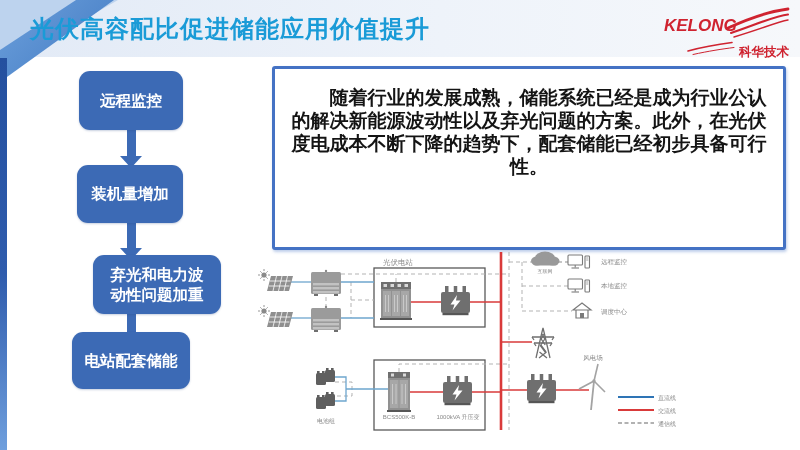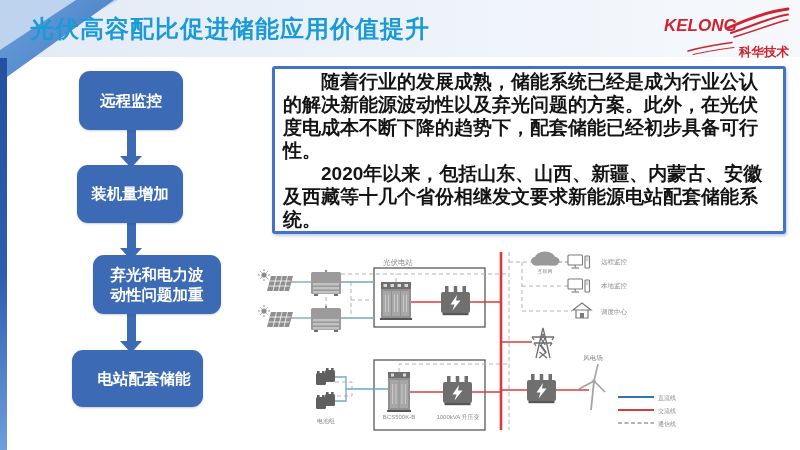--- a/index.html
+++ b/index.html
@@ -21,33 +21,33 @@
   .logo{position:absolute;left:662px;top:6px;width:132px;height:52px;}
 
   
   .fbox{position:absolute;background:#3c6ab5;border-radius:11px;color:#ffffff;
     font-weight:bold;font-size:15.5px;display:flex;align-items:center;justify-content:center;
     text-align:center;line-height:1.25;white-space:pre-line;z-index:2;
     box-shadow:0 1px 2px rgba(40,70,130,0.25);}
   .b1{left:79px;top:71px;width:104px;height:59px;}
   .b2{left:77px;top:165px;width:106px;height:58px;}
   .b3{left:67px;top:255px;width:128px;height:59px;margin-left:26px;}
-  .b4{left:72px;top:350px;width:118px;height:57px;padding-left:13px;}
+  .b4{left:72px;top:332px;width:118px;height:57px;}
   .arrow{position:absolute;width:22px;display:flex;flex-direction:column;align-items:center;z-index:1;}
   .arrow .stem{width:9px;flex:1;background:#3c6ab5;}
   .arrow .head{width:0;height:0;border-left:11px solid transparent;border-right:11px solid transparent;
     border-top:12px solid #3c6ab5;}
   .a1{left:120px;top:127px;height:41px;}
   .a2{left:120px;top:220px;height:40px;}
   .a3{left:120px;top:311px;height:42px;}
 
   
   .textbox{position:absolute;left:272px;top:66px;width:492px;height:161px;
     background:#ffffff;border:3px solid #4472c4;border-radius:3px;
-    padding:1px 8px 0 8px;box-shadow:1px 2px 3px rgba(68,114,196,0.35);}
+    padding:17px 8px 0 8px;box-shadow:1px 2px 3px rgba(68,114,196,0.35);text-align:center;}
   .textbox p{margin:0;text-indent:2em;font-size:19px;font-weight:bold;color:#141414;
     line-height:23px;letter-spacing:0;}
 
   
   .diagram{position:absolute;left:253px;top:240px;width:500px;height:208px;}
   .diagram text{font-family:"Liberation Sans","DejaVu Sans",sans-serif;fill:#8a8a8a;}
 </style>
 </head>
 <body>
 
@@ -87,21 +87,20 @@
 动性问题加重</div>
     <div class="arrow a3">
         <span class="stem"></span>
         <span class="head"></span>
       </div>
     <div class="fbox b4">电站配套储能</div>
   </div>
 
   <div class="textbox">
     <p>随着行业的发展成熟，储能系统已经是成为行业公认的解决新能源波动性以及弃光问题的方案。此外，在光伏度电成本不断下降的趋势下，配套储能已经初步具备可行性。</p>
-    <p>2020年以来，包括山东、山西、新疆、内蒙古、安徽及西藏等十几个省份相继发文要求新能源电站配套储能系统。</p>
   </div>
 
   <svg class="diagram" viewBox="0 0 500 208">
     <defs>
       <g id="solar">
         <g stroke="#8a8a8a" stroke-width="0.9">
           <line x1="5" y1="-1" x2="5" y2="1"></line>
             <line x1="5" y1="9" x2="5" y2="11"></line>
           <line x1="-1" y1="5" x2="1" y2="5"></line>
             <line x1="9" y1="5" x2="11" y2="5"></line>

